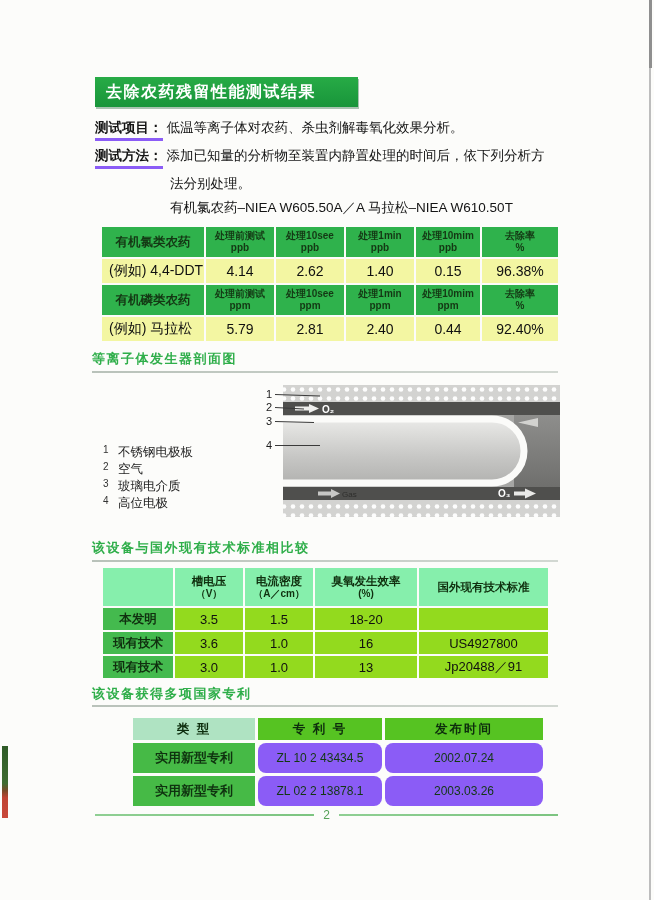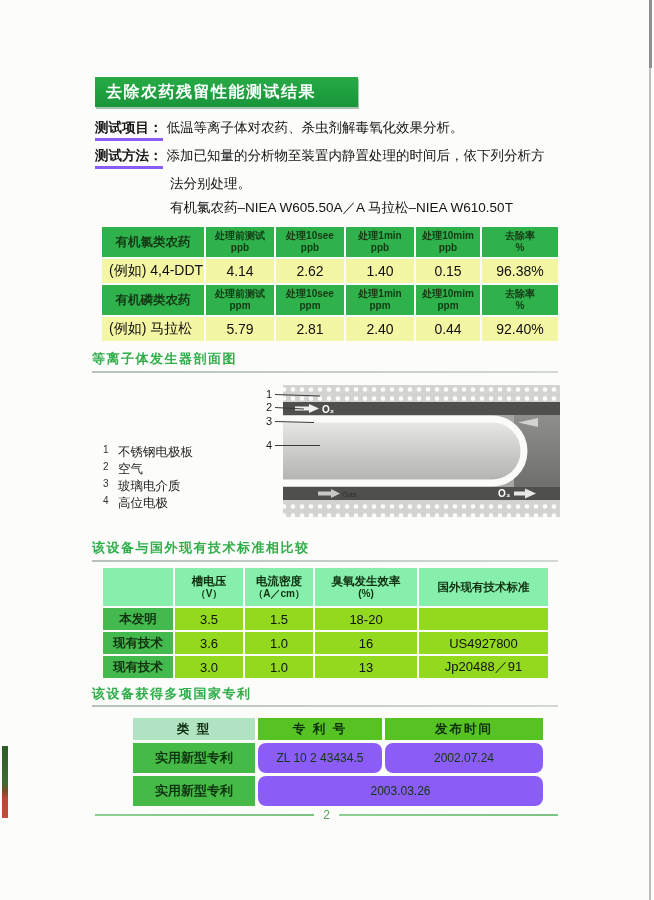--- a/index.html
+++ b/index.html
@@ -320,20 +320,21 @@
       <div class="c pc1 pth">专 利 号</div>
       <div class="c pc2 pth">发布时间</div>
     </div>
     <div class="trow tdata">
       <div class="c pc0 ptype">实用新型专利</div>
       <div class="c pc1 pdata">ZL 10 2 43434.5</div>
       <div class="c pc2 pdata">2002.07.24</div>
     </div>
     <div class="trow tdata">
       <div class="c pc0 ptype">实用新型专利</div>
+      <div class="c pc1 pdata">ZL 02 2 13878.1</div>
       <div class="c pc2 pdata">2003.03.26</div>
     </div>
   </div>
 
   <div class="footer">
     <div class="fline"></div>
     <span class="fnum">2</span>
     <div class="fline"></div>
   </div>
 

